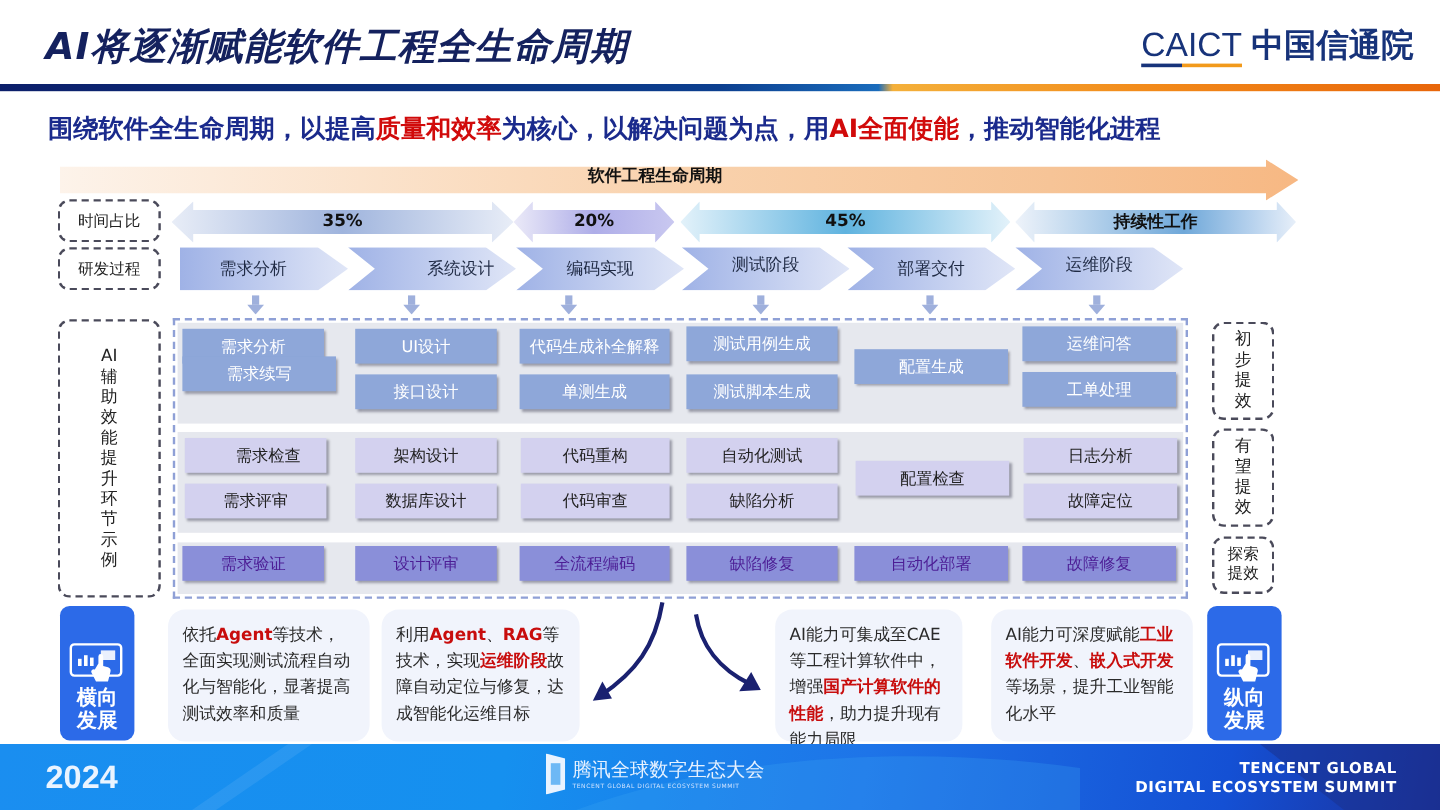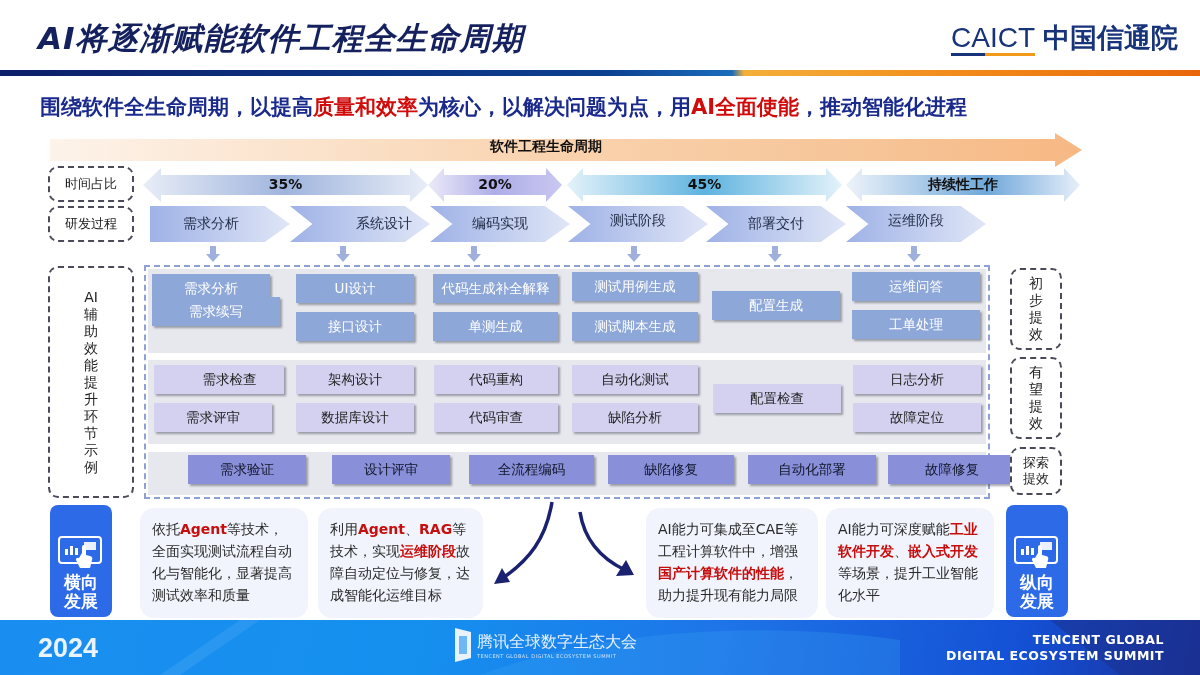--- a/index.html
+++ b/index.html
@@ -32,21 +32,21 @@
           clip-path: polygon(0 0, 82% 0, 100% 50%, 82% 100%, 0 100%, 0 0); }
   .chev .t { margin-right: 18px; }
   .down { width: 14px; height: 16px; }
 
   
   .grid-wrap { left: 144px; top: 265px; width: 846px; height: 234px; border: 2px dashed #8fa0d6; }
   .band { position: absolute; left: 2px; right: 2px; background: #e6e8ee; }
   .cell { position: absolute; height: 29px; display: flex; align-items: center; justify-content: center; font-size: 13.5px; box-shadow: 2px 2px 2px rgba(60,60,80,0.45); }
   .c1 { background: #8ea7d9; color: #ffffff; }
   .c2 { background: #d3d1ef; color: #222; }
-  .c3 { background: #8a8fd9; color: #0f172a; margin-left: 36px; }
+  .c3 { background: #8a8fd9; color: #4c1d95; }
 
   
   .dev-box { width: 62px; height: 112px; background: #2c6ae8; border-radius: 8px; display: flex; flex-direction: column; align-items: center; justify-content: flex-end; padding-bottom: 6px; color: #fff; font-weight: bold; font-size: 17px; line-height: 19px; }
   .card { background: #f1f4fc; border-radius: 14px; padding: 10px 12px; font-size: 14px; line-height: 22px; color: #2a2a2a; }
   .card .red { color: #c80d0d; font-weight: bold; }
 
   
   .footer { left: 0; top: 620px; width: 1200px; height: 55px; background: linear-gradient(100deg, #1a8ef0 0%, #1590ef 35%, #1e74e8 60%, #1450d4 85%, #1b2f9a 100%); overflow: hidden; }
   .footer-year { left: 38px; top: 13px; font-size: 27px; font-weight: bold; color: #eaf4ff; font-family: "Liberation Sans Narrow", "Liberation Sans", sans-serif; }
   .footer-logo { left: 455px; top: 8px; display: flex; align-items: center; gap: 6px; }
@@ -207,21 +207,21 @@
   <div class="cell c1" style="left:426px;top:5px;width:126px;">测试用例生成</div>
   <div class="cell c1" style="left:706px;top:5px;width:128px;">运维问答</div>
 
   <div class="cell c1" style="left:6px;top:30px;width:128px;">需求续写</div>
   <div class="cell c1" style="left:150px;top:45px;width:118px;">接口设计</div>
   <div class="cell c1" style="left:287px;top:45px;width:125px;">单测生成</div>
   <div class="cell c1" style="left:426px;top:45px;width:126px;">测试脚本生成</div>
   <div class="cell c1" style="left:706px;top:43px;width:128px;">工单处理</div>
   <div class="cell c1" style="left:566px;top:24px;width:128px;">配置生成</div>
 
-  <div class="cell c2" style="left:8px;top:98px;width:130px;padding-left:21px;">需求检查</div>
+  <div class="cell c2" style="left:8px;top:98px;width:118px;padding-left:21px;">需求检查</div>
   <div class="cell c2" style="left:150px;top:98px;width:118px;">架构设计</div>
   <div class="cell c2" style="left:288px;top:98px;width:124px;">代码重构</div>
   <div class="cell c2" style="left:426px;top:98px;width:126px;">自动化测试</div>
   <div class="cell c2" style="left:707px;top:98px;width:128px;">日志分析</div>
 
   <div class="cell c2" style="left:8px;top:136px;width:118px;">需求评审</div>
   <div class="cell c2" style="left:150px;top:136px;width:118px;">数据库设计</div>
   <div class="cell c2" style="left:288px;top:136px;width:124px;">代码审查</div>
   <div class="cell c2" style="left:707px;top:136px;width:128px;">故障定位</div>
   <div class="cell c2" style="left:426px;top:136px;width:126px;">缺陷分析</div>
@@ -274,21 +274,21 @@
 <div class="abs card" style="left:140px;top:508px;width:168px;height:110px;" id="card1"><span>依托</span><span class="red">Agent</span><span>等技术，全面实现测试流程自动化与智能化，显著提高测试效率和质量</span></div>
 <div class="abs card" style="left:318px;top:508px;width:165px;height:110px;" id="card2"><span>利用</span><span class="red">Agent</span><span>、</span><span class="red">RAG</span><span>等技术，实现</span><span class="red">运维阶段</span><span>故障自动定位与修复，达成智能化运维目标</span></div>
 
 <svg class="abs" style="left:480px;top:498px;width:170px;height:90px;" viewBox="0 0 170 90">
   <path d="M72 4 C 66 40, 50 62, 20 82" fill="none" stroke="#1a2170" stroke-width="3.5"></path>
   <polygon points="14,86 22,70 30,84" fill="#1a2170"></polygon>
   <path d="M100 14 C 104 40, 120 60, 145 72" fill="none" stroke="#1a2170" stroke-width="3.5"></path>
   <polygon points="154,77 136,78 146,62" fill="#1a2170"></polygon>
 </svg>
 
-<div class="abs card" style="left:646px;top:508px;width:172px;height:110px;" id="card3"><span>AI能力可集成至CAE等工程计算软件中，增强</span><span class="red">国产计算软件的性能</span><span>，助力提升现有能力局限</span></div>
+<div class="abs card" style="left:646px;top:508px;width:156px;height:110px;" id="card3"><span>AI能力可集成至CAE等工程计算软件中，增强</span><span class="red">国产计算软件的性能</span><span>，助力提升现有能力局限</span></div>
 <div class="abs card" style="left:826px;top:508px;width:168px;height:110px;" id="card4"><span>AI能力可深度赋能</span><span class="red">工业软件开发</span><span>、</span><span class="red">嵌入式开发</span><span>等场景，提升工业智能化水平</span></div>
 
 <div class="abs dev-box" style="left:1006px;top:505px;">
   <svg width="50" height="40" viewBox="0 0 50 40">
     <rect x="3" y="4" width="42" height="26" rx="3" fill="none" stroke="#fff" stroke-width="2"></rect>
     <rect x="9" y="16" width="3" height="6" fill="#fff"></rect>
       <rect x="14" y="13" width="3" height="9" fill="#fff"></rect>
       <rect x="19" y="15" width="3" height="7" fill="#fff"></rect>
     <rect x="28" y="9" width="12" height="8" fill="#fff" opacity="0.9"></rect>
     <path d="M26 20 v-6 a2 2 0 0 1 4 0 v8 l4 1 a3 3 0 0 1 2 4 l-2 8 h-10 l-4 -8 a2 2 0 0 1 3 -2 z" fill="#fff"></path>

